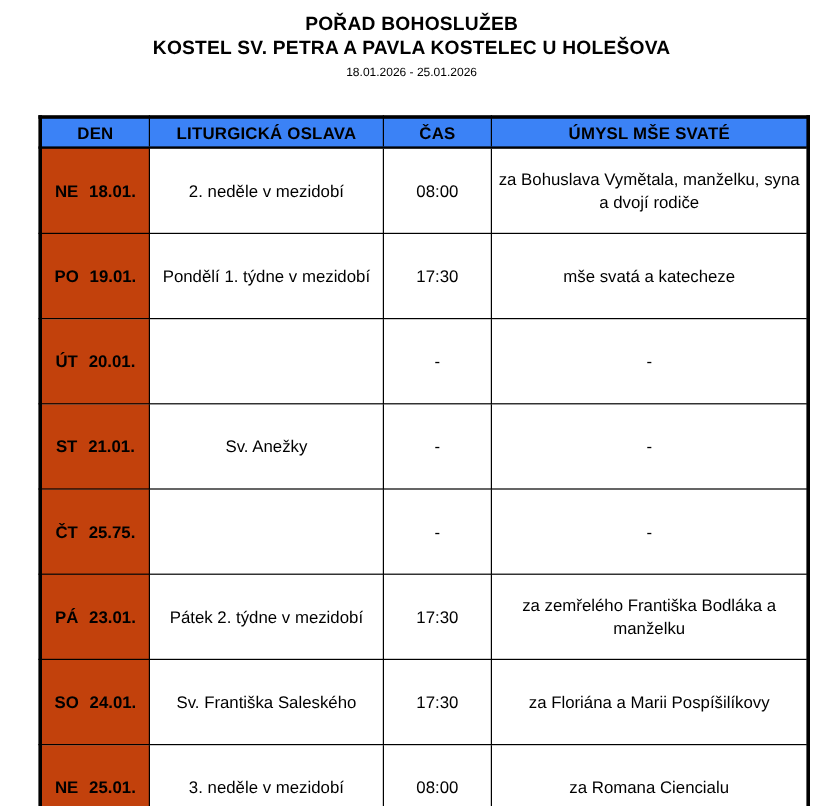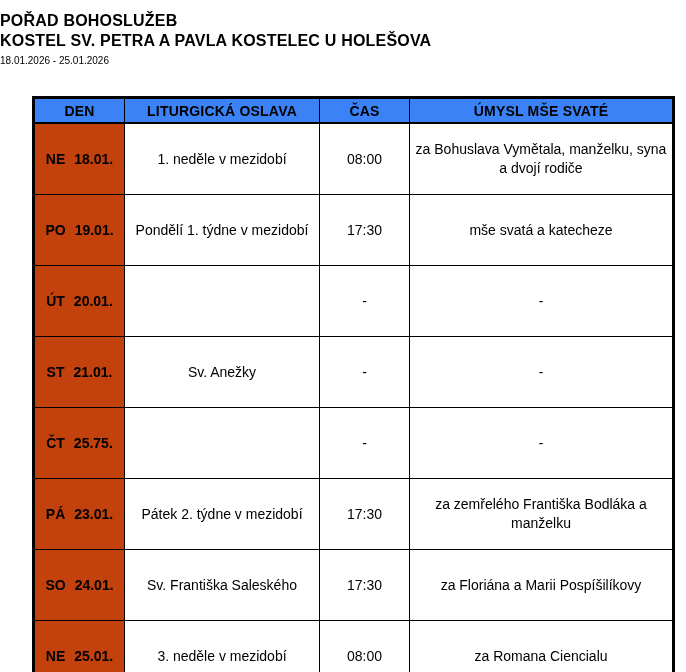--- a/index.html
+++ b/index.html
@@ -10,21 +10,21 @@
     color: #000000;
   }
   .page {
     position: relative;
     width: 686px;
     height: 672px;
     background: #ffffff;
     overflow: hidden;
   }
   .doc-header {
-    text-align: left;
+    text-align: center;
     padding-top: 11px;
   }
   .doc-title {
     font-weight: bold;
     font-size: 16px;
     line-height: 20px;
     letter-spacing: 0.2px;
   }
   .doc-daterange {
     font-size: 10px;
@@ -94,21 +94,21 @@
         <th>LITURGICKÁ OSLAVA</th>
         <th>ČAS</th>
         <th>ÚMYSL MŠE SVATÉ</th>
       </tr>
     </thead>
     <tbody>
       <tr>
         <td class="day-cell">
           <span class="day-abbr">NE</span><span class="day-date">18.01.</span>
         </td>
-        <td class="celebration-cell">1. neděle v mezidobí</td>
+        <td class="celebration-cell">2. neděle v mezidobí</td>
         <td class="time-cell">08:00</td>
         <td class="intention-cell">za Bohuslava Vymětala, manželku, syna a dvojí rodiče</td>
       </tr>
       <tr>
         <td class="day-cell">
           <span class="day-abbr">PO</span><span class="day-date">19.01.</span>
         </td>
         <td class="celebration-cell">Pondělí 1. týdne v mezidobí</td>
         <td class="time-cell">17:30</td>
         <td class="intention-cell">mše svatá a katecheze</td>

